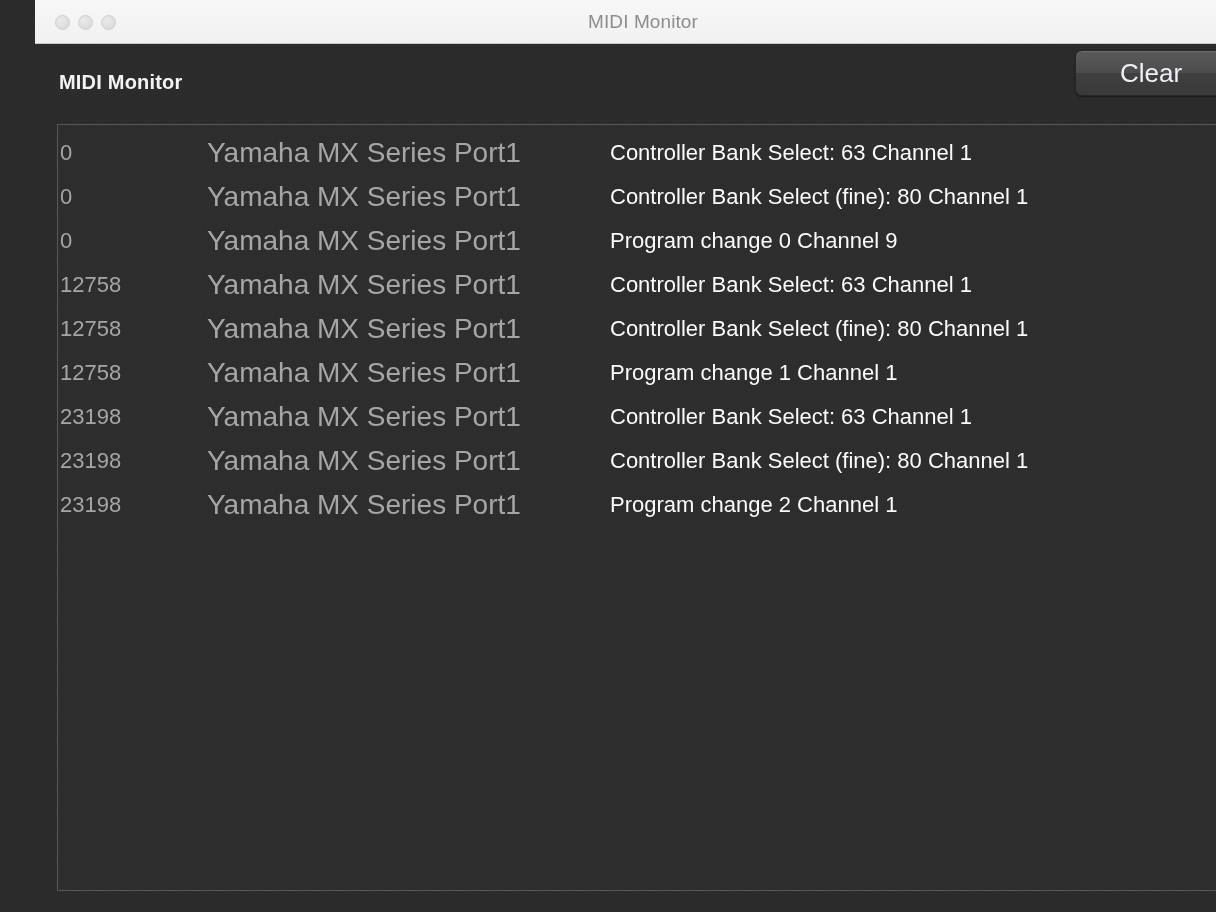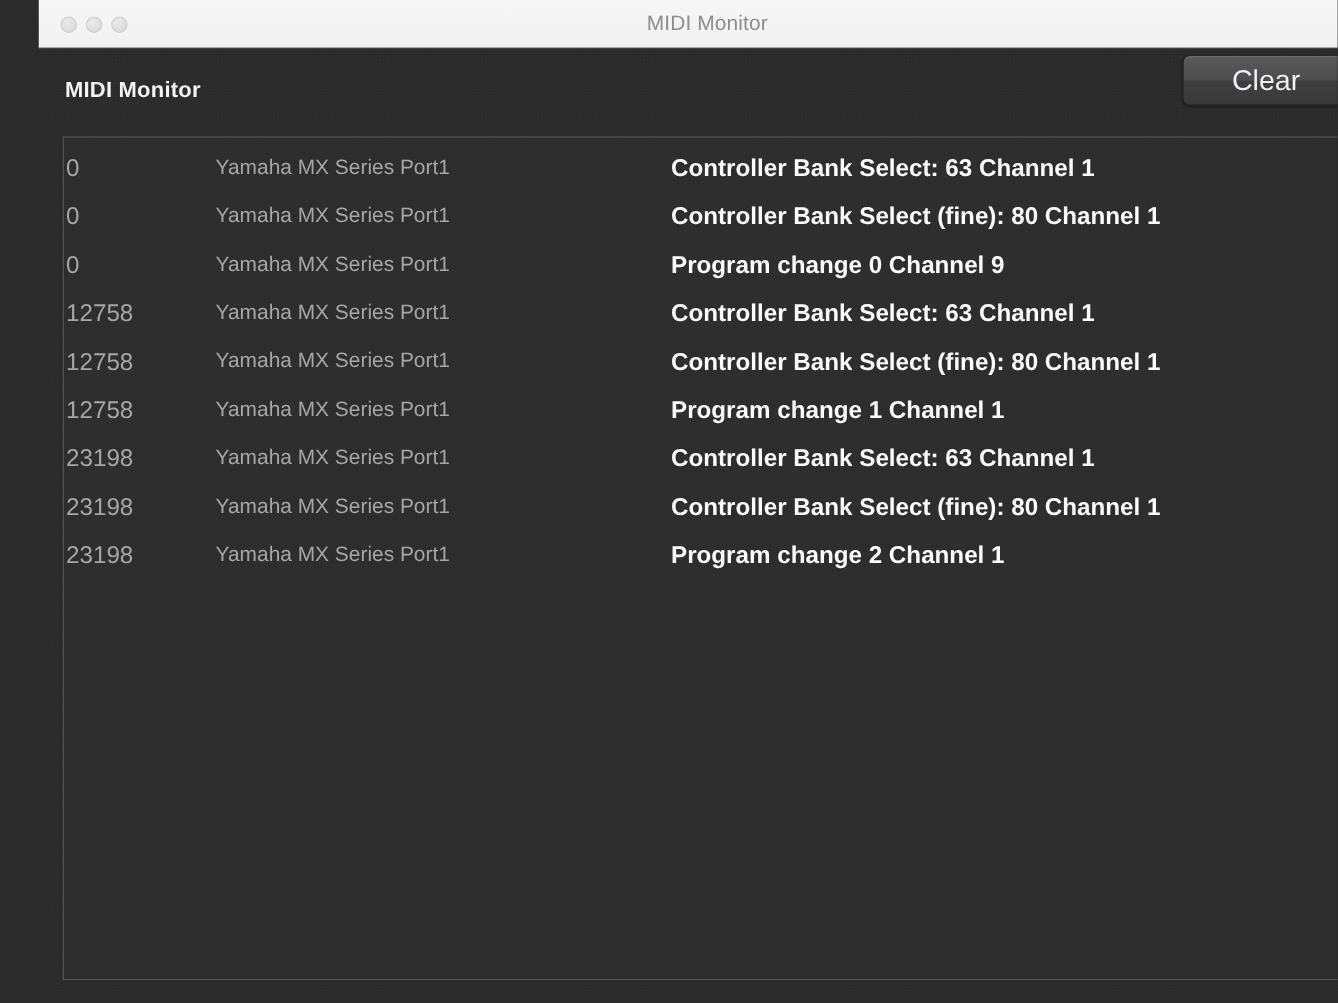--- a/index.html
+++ b/index.html
@@ -138,31 +138,31 @@
   .col-time {
     position: absolute;
     left: 2px;
     width: 144px;
     font-size: 22px;
     color: #a6a6a6;
   }
 
   .col-port {
     position: absolute;
-    left: 138px;
+    left: 149px;
     width: 400px;
-    font-size: 19px;
+    font-size: 28px;
     color: #a6a6a6;
   }
 
   .col-msg {
     position: absolute;
     left: 552px;
     font-size: 22px;
-    font-weight: bold;
+    font-weight: normal;
     color: #fbfbfb;
   }
 </style>
 </head>
 <body>
 
 <div class="window">
 
   <div class="titlebar">
     <div class="traffic-lights">

